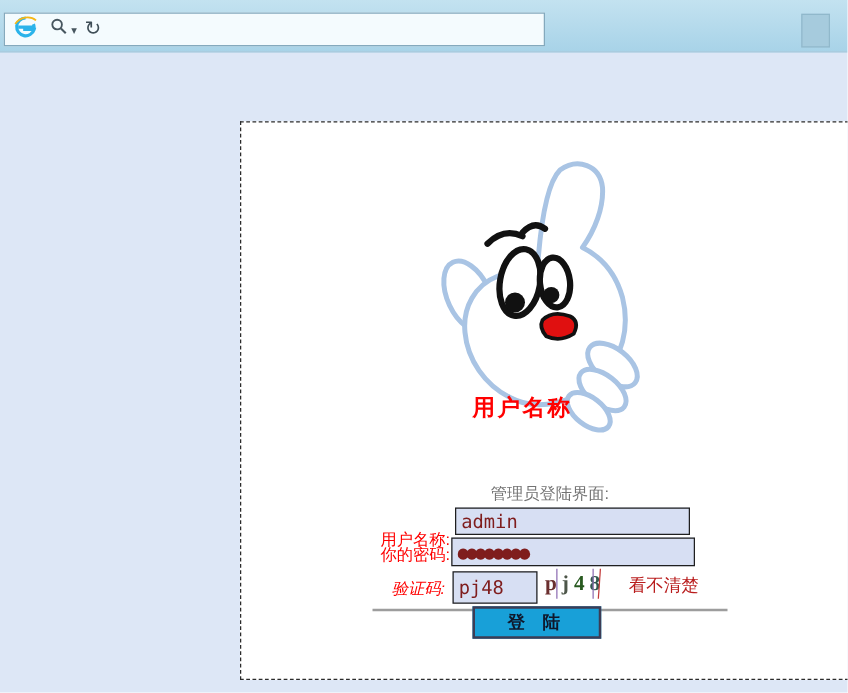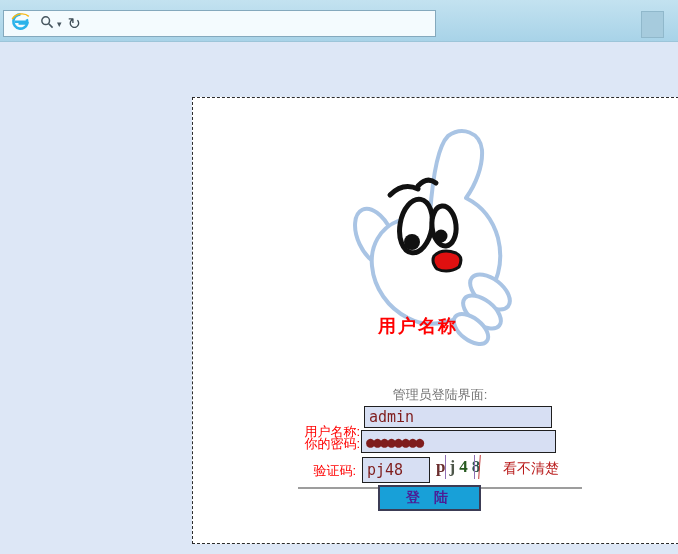--- a/index.html
+++ b/index.html
@@ -28,39 +28,39 @@
   .panel { position:absolute; left:192px; top:97px; width:492px; height:447px;
            background:#ffffff; border:1px dashed #2b2b2b; }
   .glove { position:absolute; left:330px; top:122px; width:200px; height:230px; }
   .caption { position:absolute; left:358px; top:314px; width:120px; text-align:center;
              font-size:18px; font-weight:bold; color:#ff0000; letter-spacing:2px; white-space:nowrap; }
   .form-header { position:absolute; left:298px; top:386px; width:284px; text-align:center;
                  font-size:13px; color:#737373; white-space:nowrap; }
   .flabel { position:absolute; width:62px; text-align:right; font-size:13px; color:#ff0000; white-space:nowrap; }
   .lab-user { left:298px; top:410px;margin-top:13px; }
   .lab-pass { left:298px; top:435px; }
-  .lab-code { left:294px; top:462px; }
+  .lab-code { left:294px; top:462px;font-style:italic; }
   input.field { position:absolute; background:#d7dff3; border:1px solid #1f1f1f;
                 font-family:"DejaVu Sans Mono","Liberation Mono",monospace; font-size:15px;
                 color:#7f1d1d; padding:0 0 0 4px; outline:none; }
   .in-user { left:364px; top:406px; width:188px; height:22px; }
   .in-pass { left:361px; top:430px; width:195px; height:23px; font-size:13px; letter-spacing:-2px; font-weight:bold; }
   .in-code { left:362px; top:457px; width:68px; height:26px; }
   .captcha { position:absolute; left:436px; top:455px; width:64px; height:26px; }
   .captcha .chars { display:flex; gap:4px; align-items:flex-start; padding-top:2px;
                     font-family:"Liberation Serif","DejaVu Serif",serif; font-weight:bold; font-size:17px; }
   .c0{color:#6b2f2f;} .c1{color:#4d5649;} .c2{color:#27591f;} .c3{color:#32584f;}
   .noise { position:absolute; width:1px; height:24px; top:0; }
   .n1 { left:9px;  background:#8f6fb4; }
   .n2 { left:38px; background:#8f6fb4; }
   .n3 { left:43px; background:#c23a3a; transform:rotate(4deg); }
   .hint { position:absolute; left:503px; top:460px; font-size:14px; color:#b91c1c; white-space:nowrap; cursor:pointer; }
   .formline { position:absolute; left:298px; top:487px; width:284px; height:2px; background:#9d9d9d; }
   .login-btn { position:absolute; left:378px; top:485px; width:103px; height:26px;
-               background:#18a0d8; border:2px solid #3c3c55; color:#4c1d95;
+               background:#18a0d8; border:2px solid #3c3c55; color:#0f172a;
                font-family:"Liberation Sans",sans-serif; font-size:14px; font-weight:bold;
                letter-spacing:5px; text-align:center; line-height:21px; cursor:pointer; }
 </style>
 </head>
 <body>
 
 <div class="chrome">
 
   <div class="addressbar">
     <span class="ie-ico" style="margin:0 6px 0 7px;">

